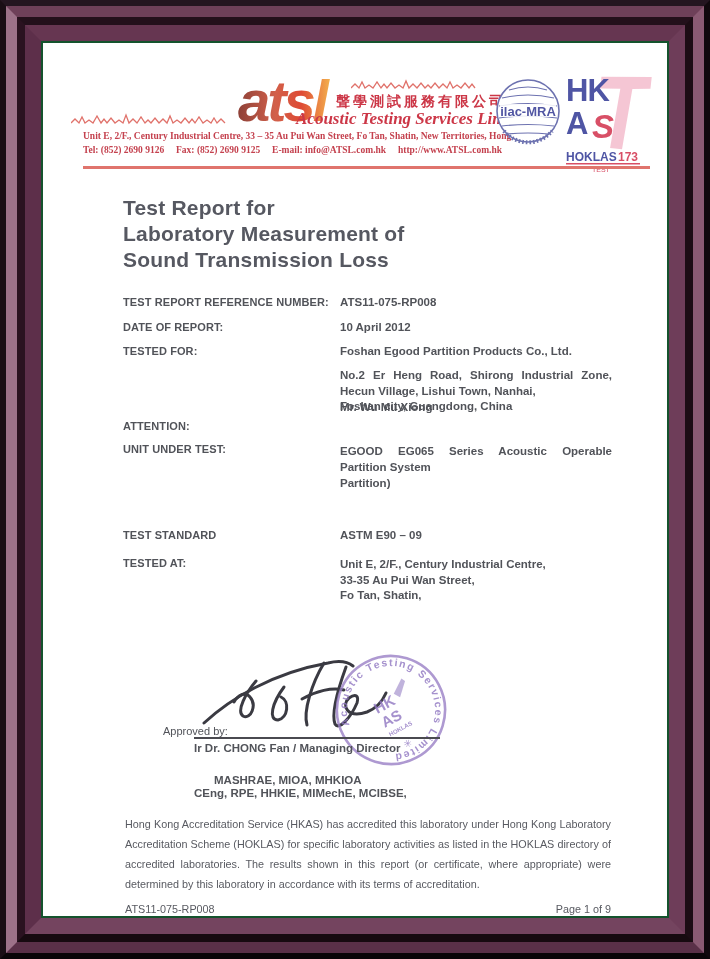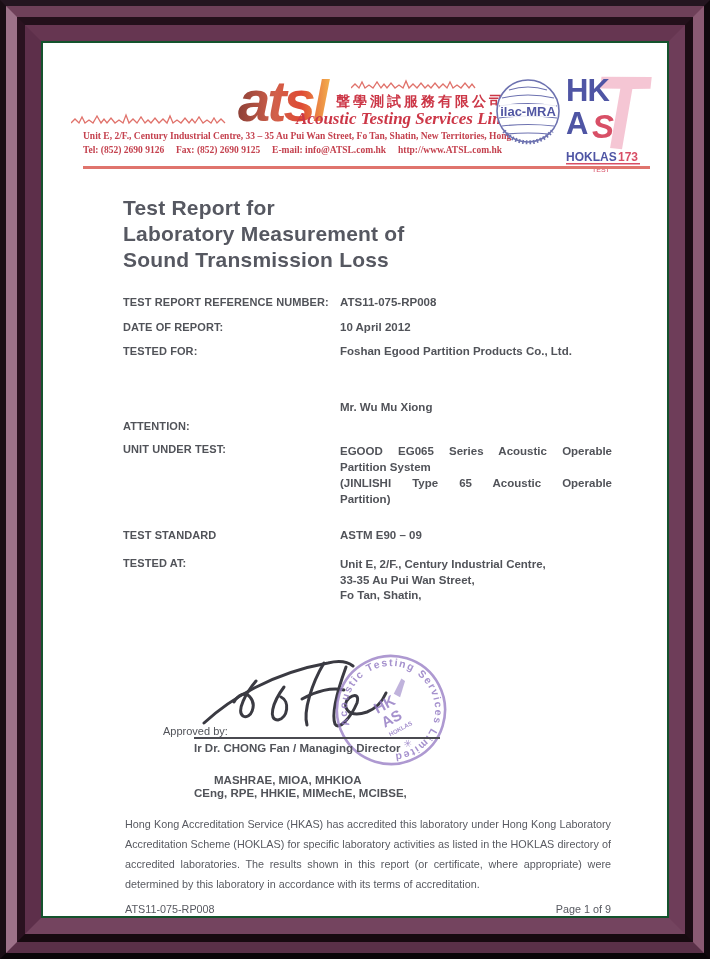--- a/index.html
+++ b/index.html
@@ -93,29 +93,33 @@
 
       <div class="abs lbl" style="left:80px;top:253px;">TEST REPORT REFERENCE NUMBER:</div>
       <div class="abs val" style="left:297px;top:253px;">ATS11-075-RP008</div>
 
       <div class="abs lbl" style="left:80px;top:278px;">DATE OF REPORT:</div>
       <div class="abs val" style="left:297px;top:278px;">10 April 2012</div>
 
       <div class="abs lbl" style="left:80px;top:302px;">TESTED FOR:</div>
       <div class="abs val" style="left:297px;top:302px;">Foshan Egood Partition Products Co., Ltd.</div>
 
+      <div class="abs val vblock" style="left:297px;top:325px;">
+        <div class="just">No.2 Er Heng Road, Shirong Industrial Zone,</div>
+        <div>Hecun Village, Lishui Town, Nanhai,</div>
+        <div>Foshan city, Guangdong, China</div>
+      </div>
 
       <div class="abs lbl" style="left:80px;top:377px;">ATTENTION:</div>
       <div class="abs val" style="left:297px;top:358px;">Mr. Wu Mu Xiong</div>
 
       <div class="abs lbl" style="left:80px;top:400px;">UNIT UNDER TEST:</div>
       <div class="abs val vblock" style="left:297px;top:400px;line-height:16px;">
         <div class="just">EGOOD EG065 Series Acoustic Operable</div>
         <div>Partition System</div>
-        <div class="just">(JINLISHI Type 65 Acoustic Operable</div>
         <div>Partition)</div>
       </div>
 
       <div class="abs lbl" style="left:80px;top:486px;">TEST STANDARD</div>
       <div class="abs val" style="left:297px;top:486px;">ASTM E90 – 09</div>
 
       <div class="abs lbl" style="left:80px;top:514px;">TESTED AT:</div>
       <div class="abs val vblock" style="left:297px;top:514px;">
         <div>Unit E, 2/F., Century Industrial Centre,</div>
         <div>33-35 Au Pui Wan Street,</div>

